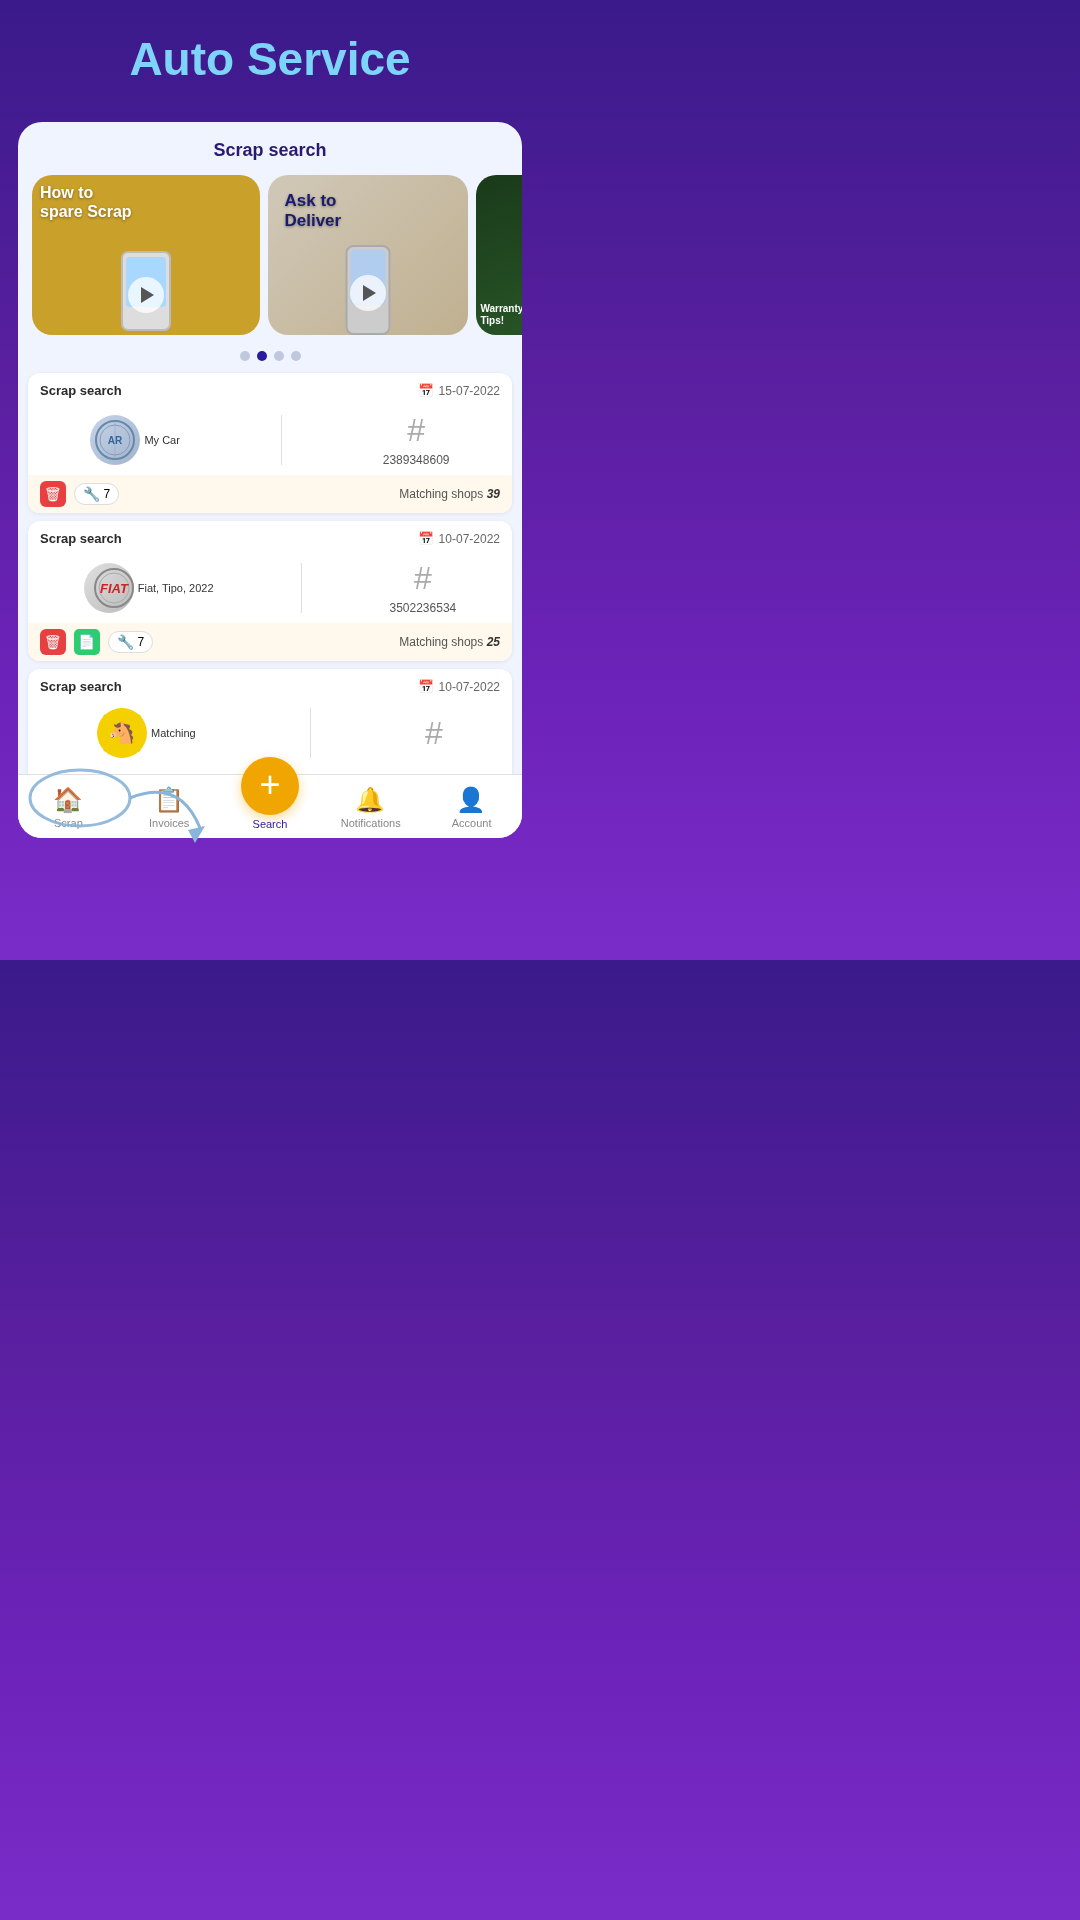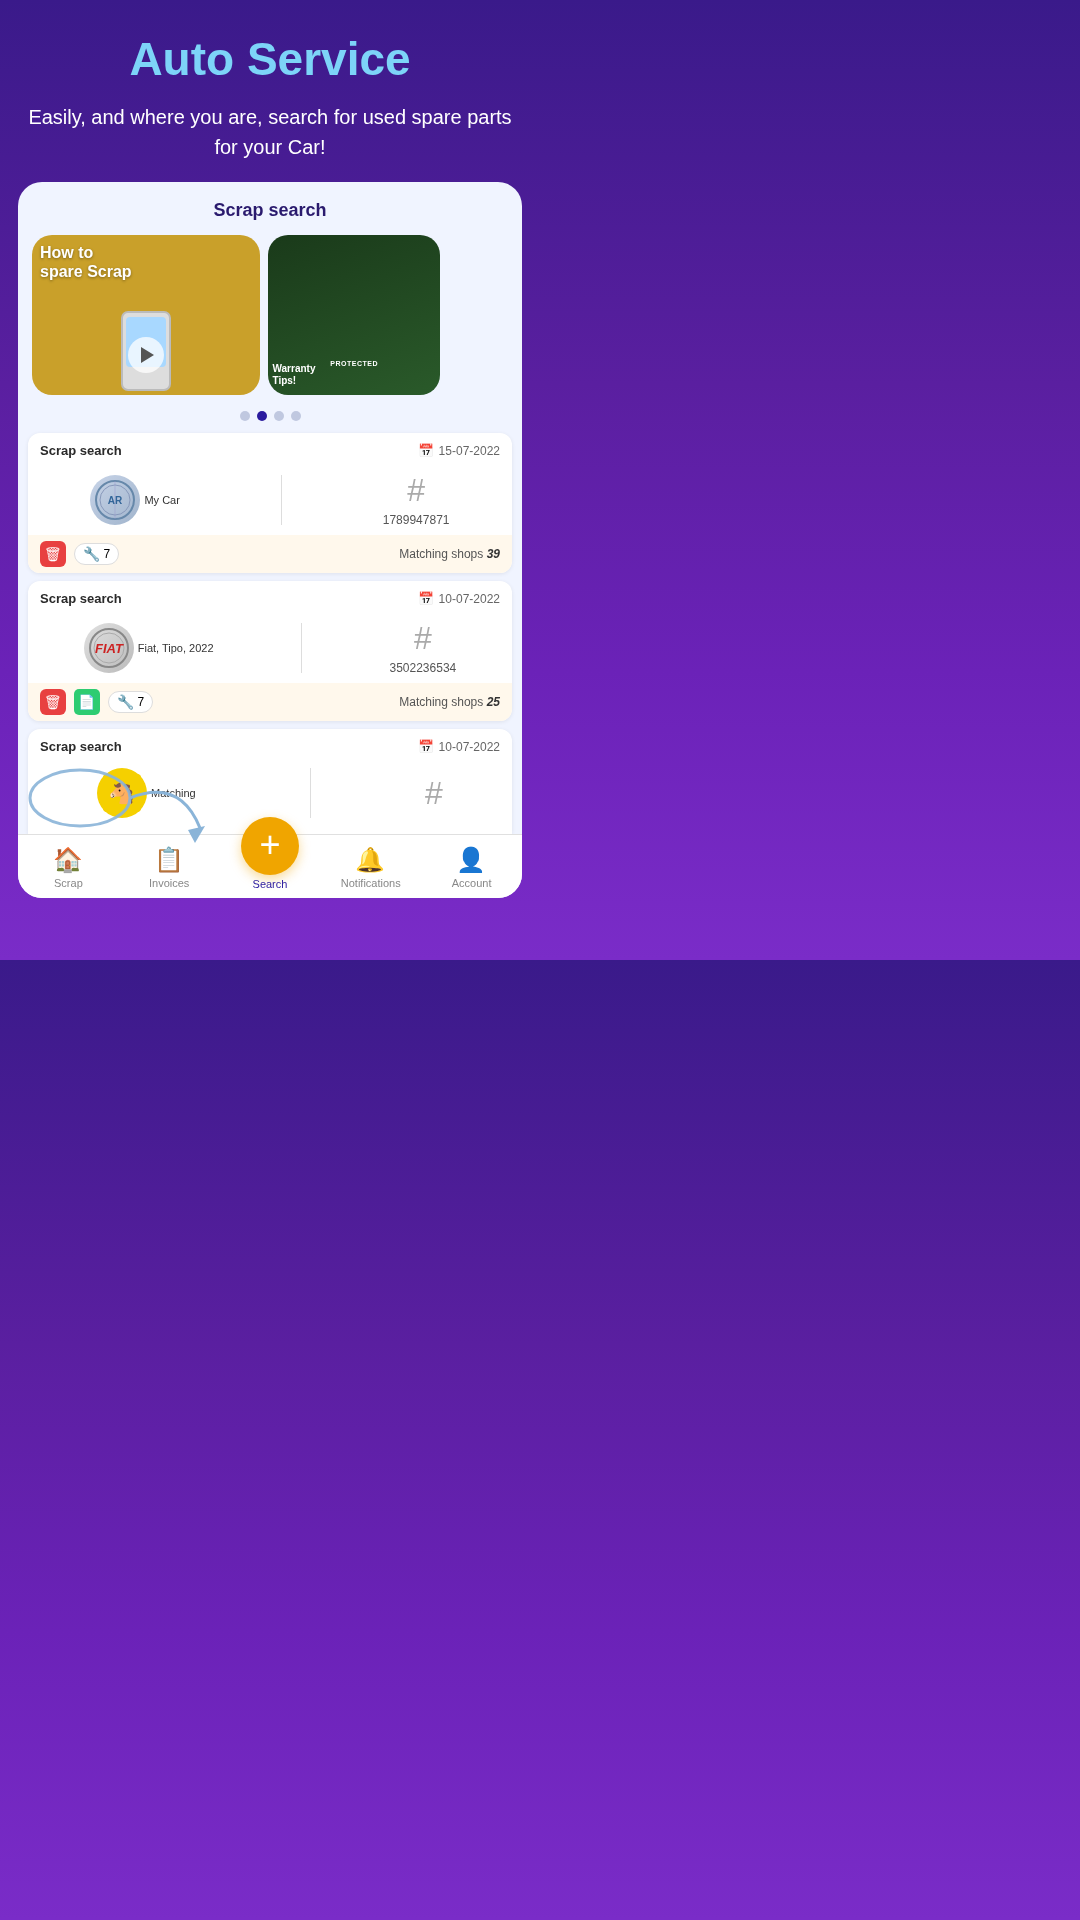--- a/index.html
+++ b/index.html
@@ -175,21 +175,21 @@
     .car-logo {
       width: 50px;
       height: 50px;
       border-radius: 50%;
       display: flex;
       align-items: center;
       justify-content: center;
       font-size: 22px;
     }
     .car-logo.alfa { background: linear-gradient(135deg, #c8d4e8 0%, #a0b4cc 100%); }
-    .car-logo.fiat { background: linear-gradient(135deg, #e0e0e0 0%, #bbb 100%); }
+    .car-logo.fiat { background: linear-gradient(135deg, #e0e0e0 0%, #bbb 100%); justify-content: flex-end; }
     .car-logo.ferrari { background: #f5d000; }
     .car-label {
       font-size: 11px;
       color: #333;
       font-weight: 500;
       text-align: center;
     }
     .divider-v {
       width: 1px;
       height: 50px;
@@ -334,21 +334,20 @@
       padding: 10px 12px 8px;
       box-shadow: 0 1px 4px rgba(0,0,0,0.08);
       overflow: hidden;
     }
   </style>
 </head>
 <body>
 
 <div class="header">
   <h1 class="header-title">Auto Service</h1>
-  <p class="header-subtitle">Easily, and where you are, search for used spare parts for your Car!</p>
 </div>
 
 <div class="phone-card">
 
   <div class="section-title">Scrap search</div>
 
   <div class="carousel">
 
     <div class="video-card">
       <div class="video-bg yellow">
@@ -357,20 +356,33 @@
           <span>spare Scrap</span>
         </div>
 
         <div style="position:absolute;bottom:4px;left:50%;transform:translateX(-50%);width:50px;height:80px;background:#ddd;border-radius:7px;border:2px solid #bbb;z-index:1;">
           <div style="background:#a8d8ff;margin:4px 3px 0;height:50px;border-radius:4px;"></div>
         </div>
         <div class="play-btn" style="position:absolute;bottom:22px;left:50%;transform:translateX(-50%);z-index:3;"></div>
       </div>
     </div>
 
+    <div class="video-card v2">
+      <div class="video-bg beige">
+        <div class="video-label" style="top:8px;left:8px;color:#1a1a6e;">
+          <span style="font-size:17px;font-weight:700;">Ask to</span><br>
+          <span style="font-size:17px;font-weight:700;">Deliver</span>
+        </div>
+
+        <div style="position:absolute;bottom:0;left:50%;transform:translateX(-50%);width:45px;height:90px;background:#ccc;border-radius:8px;border:2px solid #aaa;">
+          <div style="background:#b0ccee;margin:3px;height:55px;border-radius:4px;"></div>
+        </div>
+        <div class="play-btn" style="position:absolute;bottom:24px;left:50%;transform:translateX(-50%);z-index:3;"></div>
+      </div>
+    </div>
 
     <div class="video-card v3">
       <div class="video-bg dark" style="background:linear-gradient(160deg,#1a3a1a,#2a5a2a);">
 
         <div style="position:absolute;bottom:28px;left:2px;right:2px;text-align:center;font-size:7px;font-weight:700;color:#fff;letter-spacing:0.5px;z-index:3;">PROTECTED</div>
         <div style="position:absolute;bottom:8px;left:4px;font-size:10px;font-weight:700;color:#fff;z-index:3;line-height:1.2;">
           <span>Warranty</span><br>
           <span>Tips!</span>
         </div>
 
@@ -401,21 +413,21 @@
             <circle cx="20" cy="20" r="15" fill="none" stroke="#8899bb" stroke-width="1"></circle>
             <line x1="20" y1="1" x2="20" y2="39" stroke="#9999cc" stroke-width="1" opacity="0.5"></line>
             <text x="20" y="24" text-anchor="middle" fill="#336699" font-size="10" font-weight="bold">AR</text>
           </svg>
         </div>
         <span class="car-label">My Car</span>
       </div>
       <div class="divider-v"></div>
       <div class="part-num-wrap">
         <span class="hash-icon">#</span>
-        <span class="part-num">1789947871</span>
+        <span class="part-num">2389348609</span>
       </div>
     </div>
     <div class="scrap-card-footer">
       <div class="footer-left">
         <div class="delete-btn">
           <span>🗑</span>
         </div>
         <div class="tools-badge">
           <span class="tools-icon">🔧</span>
           <span>7</span>

